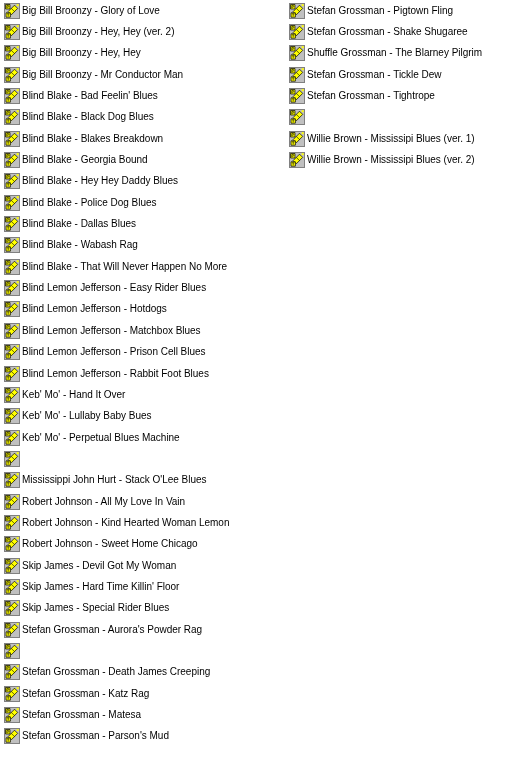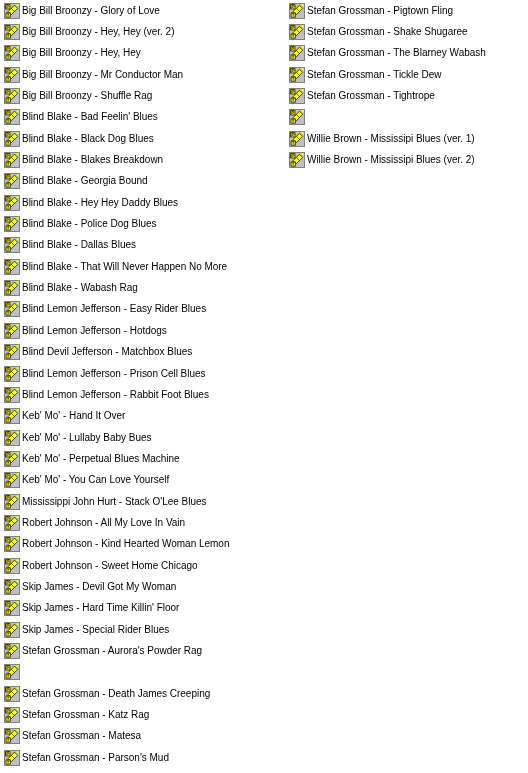--- a/index.html
+++ b/index.html
@@ -127,36 +127,20 @@
           <rect x="1.5" y="1.5" width="4.5" height="4.5" fill="#ffff00"></rect>
           <path d="M1.5 1.5 h4.5 v4.5 h-4.5 z" fill="none" stroke="#000000" stroke-width="0.7"></path>
           <path d="M2.8 5.3 v-2.8 h1.3 a0.8 0.8 0 0 1 0 1.6 h-1.3" fill="none" stroke="#000000" stroke-width="0.6"></path>
           <path d="M10.5 2.2 l3.2 3.2 -6.4 6.4 -3.2 -3.2 z" fill="#ffff00" stroke="#000000" stroke-width="0.7"></path>
           <path d="M7.3 5.4 l3.2 3.2" fill="none" stroke="#000000" stroke-width="0.6"></path>
           <rect x="2" y="9.8" width="4.4" height="4.4" fill="#ffff00"></rect>
           <path d="M2.0 9.8 h4.4 v4.4 h-4.4 z" fill="none" stroke="#000000" stroke-width="0.7"></path>
           <path d="M2.9 10.8 h2.6 M4.2 10.8 v2.6" fill="none" stroke="#000000" stroke-width="0.6"></path>
           <rect x="12.7" y="1.2" width="2" height="2" fill="#ffff00"></rect>
         </svg>
-        <span class="file-label">Big Bill Broonzy - Shuffle Rag</span>
-      </div>
-      <div class="file-item">
-        <svg viewBox="0 0 16 16" width="16" height="16" class="file-icon">
-          <rect x="0" y="0" width="16" height="16" fill="#808080"></rect>
-          <rect x="1" y="1" width="14" height="14" fill="#c0c0c0"></rect>
-          <rect x="1.5" y="1.5" width="4.5" height="4.5" fill="#ffff00"></rect>
-          <path d="M1.5 1.5 h4.5 v4.5 h-4.5 z" fill="none" stroke="#000000" stroke-width="0.7"></path>
-          <path d="M2.8 5.3 v-2.8 h1.3 a0.8 0.8 0 0 1 0 1.6 h-1.3" fill="none" stroke="#000000" stroke-width="0.6"></path>
-          <path d="M10.5 2.2 l3.2 3.2 -6.4 6.4 -3.2 -3.2 z" fill="#ffff00" stroke="#000000" stroke-width="0.7"></path>
-          <path d="M7.3 5.4 l3.2 3.2" fill="none" stroke="#000000" stroke-width="0.6"></path>
-          <rect x="2" y="9.8" width="4.4" height="4.4" fill="#ffff00"></rect>
-          <path d="M2.0 9.8 h4.4 v4.4 h-4.4 z" fill="none" stroke="#000000" stroke-width="0.7"></path>
-          <path d="M2.9 10.8 h2.6 M4.2 10.8 v2.6" fill="none" stroke="#000000" stroke-width="0.6"></path>
-          <rect x="12.7" y="1.2" width="2" height="2" fill="#ffff00"></rect>
-        </svg>
         <span class="file-label">Blind Blake - Bad Feelin' Blues</span>
       </div>
       <div class="file-item">
         <svg viewBox="0 0 16 16" width="16" height="16" class="file-icon">
           <rect x="0" y="0" width="16" height="16" fill="#808080"></rect>
           <rect x="1" y="1" width="14" height="14" fill="#c0c0c0"></rect>
           <rect x="1.5" y="1.5" width="4.5" height="4.5" fill="#ffff00"></rect>
           <path d="M1.5 1.5 h4.5 v4.5 h-4.5 z" fill="none" stroke="#000000" stroke-width="0.7"></path>
           <path d="M2.8 5.3 v-2.8 h1.3 a0.8 0.8 0 0 1 0 1.6 h-1.3" fill="none" stroke="#000000" stroke-width="0.6"></path>
           <path d="M10.5 2.2 l3.2 3.2 -6.4 6.4 -3.2 -3.2 z" fill="#ffff00" stroke="#000000" stroke-width="0.7"></path>
@@ -255,52 +239,52 @@
           <rect x="1.5" y="1.5" width="4.5" height="4.5" fill="#ffff00"></rect>
           <path d="M1.5 1.5 h4.5 v4.5 h-4.5 z" fill="none" stroke="#000000" stroke-width="0.7"></path>
           <path d="M2.8 5.3 v-2.8 h1.3 a0.8 0.8 0 0 1 0 1.6 h-1.3" fill="none" stroke="#000000" stroke-width="0.6"></path>
           <path d="M10.5 2.2 l3.2 3.2 -6.4 6.4 -3.2 -3.2 z" fill="#ffff00" stroke="#000000" stroke-width="0.7"></path>
           <path d="M7.3 5.4 l3.2 3.2" fill="none" stroke="#000000" stroke-width="0.6"></path>
           <rect x="2" y="9.8" width="4.4" height="4.4" fill="#ffff00"></rect>
           <path d="M2.0 9.8 h4.4 v4.4 h-4.4 z" fill="none" stroke="#000000" stroke-width="0.7"></path>
           <path d="M2.9 10.8 h2.6 M4.2 10.8 v2.6" fill="none" stroke="#000000" stroke-width="0.6"></path>
           <rect x="12.7" y="1.2" width="2" height="2" fill="#ffff00"></rect>
         </svg>
+        <span class="file-label">Blind Blake - Wabash Rag</span>
+      </div>
+      <div class="file-item">
+        <svg viewBox="0 0 16 16" width="16" height="16" class="file-icon">
+          <rect x="0" y="0" width="16" height="16" fill="#808080"></rect>
+          <rect x="1" y="1" width="14" height="14" fill="#c0c0c0"></rect>
+          <rect x="1.5" y="1.5" width="4.5" height="4.5" fill="#ffff00"></rect>
+          <path d="M1.5 1.5 h4.5 v4.5 h-4.5 z" fill="none" stroke="#000000" stroke-width="0.7"></path>
+          <path d="M2.8 5.3 v-2.8 h1.3 a0.8 0.8 0 0 1 0 1.6 h-1.3" fill="none" stroke="#000000" stroke-width="0.6"></path>
+          <path d="M10.5 2.2 l3.2 3.2 -6.4 6.4 -3.2 -3.2 z" fill="#ffff00" stroke="#000000" stroke-width="0.7"></path>
+          <path d="M7.3 5.4 l3.2 3.2" fill="none" stroke="#000000" stroke-width="0.6"></path>
+          <rect x="2" y="9.8" width="4.4" height="4.4" fill="#ffff00"></rect>
+          <path d="M2.0 9.8 h4.4 v4.4 h-4.4 z" fill="none" stroke="#000000" stroke-width="0.7"></path>
+          <path d="M2.9 10.8 h2.6 M4.2 10.8 v2.6" fill="none" stroke="#000000" stroke-width="0.6"></path>
+          <rect x="12.7" y="1.2" width="2" height="2" fill="#ffff00"></rect>
+        </svg>
         <span class="file-label">Blind Blake - That Will Never Happen No More</span>
       </div>
       <div class="file-item">
         <svg viewBox="0 0 16 16" width="16" height="16" class="file-icon">
           <rect x="0" y="0" width="16" height="16" fill="#808080"></rect>
           <rect x="1" y="1" width="14" height="14" fill="#c0c0c0"></rect>
           <rect x="1.5" y="1.5" width="4.5" height="4.5" fill="#ffff00"></rect>
           <path d="M1.5 1.5 h4.5 v4.5 h-4.5 z" fill="none" stroke="#000000" stroke-width="0.7"></path>
           <path d="M2.8 5.3 v-2.8 h1.3 a0.8 0.8 0 0 1 0 1.6 h-1.3" fill="none" stroke="#000000" stroke-width="0.6"></path>
           <path d="M10.5 2.2 l3.2 3.2 -6.4 6.4 -3.2 -3.2 z" fill="#ffff00" stroke="#000000" stroke-width="0.7"></path>
           <path d="M7.3 5.4 l3.2 3.2" fill="none" stroke="#000000" stroke-width="0.6"></path>
           <rect x="2" y="9.8" width="4.4" height="4.4" fill="#ffff00"></rect>
           <path d="M2.0 9.8 h4.4 v4.4 h-4.4 z" fill="none" stroke="#000000" stroke-width="0.7"></path>
           <path d="M2.9 10.8 h2.6 M4.2 10.8 v2.6" fill="none" stroke="#000000" stroke-width="0.6"></path>
           <rect x="12.7" y="1.2" width="2" height="2" fill="#ffff00"></rect>
         </svg>
-        <span class="file-label">Blind Blake - Wabash Rag</span>
-      </div>
-      <div class="file-item">
-        <svg viewBox="0 0 16 16" width="16" height="16" class="file-icon">
-          <rect x="0" y="0" width="16" height="16" fill="#808080"></rect>
-          <rect x="1" y="1" width="14" height="14" fill="#c0c0c0"></rect>
-          <rect x="1.5" y="1.5" width="4.5" height="4.5" fill="#ffff00"></rect>
-          <path d="M1.5 1.5 h4.5 v4.5 h-4.5 z" fill="none" stroke="#000000" stroke-width="0.7"></path>
-          <path d="M2.8 5.3 v-2.8 h1.3 a0.8 0.8 0 0 1 0 1.6 h-1.3" fill="none" stroke="#000000" stroke-width="0.6"></path>
-          <path d="M10.5 2.2 l3.2 3.2 -6.4 6.4 -3.2 -3.2 z" fill="#ffff00" stroke="#000000" stroke-width="0.7"></path>
-          <path d="M7.3 5.4 l3.2 3.2" fill="none" stroke="#000000" stroke-width="0.6"></path>
-          <rect x="2" y="9.8" width="4.4" height="4.4" fill="#ffff00"></rect>
-          <path d="M2.0 9.8 h4.4 v4.4 h-4.4 z" fill="none" stroke="#000000" stroke-width="0.7"></path>
-          <path d="M2.9 10.8 h2.6 M4.2 10.8 v2.6" fill="none" stroke="#000000" stroke-width="0.6"></path>
-          <rect x="12.7" y="1.2" width="2" height="2" fill="#ffff00"></rect>
-        </svg>
         <span class="file-label">Blind Lemon Jefferson - Easy Rider Blues</span>
       </div>
       <div class="file-item">
         <svg viewBox="0 0 16 16" width="16" height="16" class="file-icon">
           <rect x="0" y="0" width="16" height="16" fill="#808080"></rect>
           <rect x="1" y="1" width="14" height="14" fill="#c0c0c0"></rect>
           <rect x="1.5" y="1.5" width="4.5" height="4.5" fill="#ffff00"></rect>
           <path d="M1.5 1.5 h4.5 v4.5 h-4.5 z" fill="none" stroke="#000000" stroke-width="0.7"></path>
           <path d="M2.8 5.3 v-2.8 h1.3 a0.8 0.8 0 0 1 0 1.6 h-1.3" fill="none" stroke="#000000" stroke-width="0.6"></path>
           <path d="M10.5 2.2 l3.2 3.2 -6.4 6.4 -3.2 -3.2 z" fill="#ffff00" stroke="#000000" stroke-width="0.7"></path>
@@ -319,21 +303,21 @@
           <rect x="1.5" y="1.5" width="4.5" height="4.5" fill="#ffff00"></rect>
           <path d="M1.5 1.5 h4.5 v4.5 h-4.5 z" fill="none" stroke="#000000" stroke-width="0.7"></path>
           <path d="M2.8 5.3 v-2.8 h1.3 a0.8 0.8 0 0 1 0 1.6 h-1.3" fill="none" stroke="#000000" stroke-width="0.6"></path>
           <path d="M10.5 2.2 l3.2 3.2 -6.4 6.4 -3.2 -3.2 z" fill="#ffff00" stroke="#000000" stroke-width="0.7"></path>
           <path d="M7.3 5.4 l3.2 3.2" fill="none" stroke="#000000" stroke-width="0.6"></path>
           <rect x="2" y="9.8" width="4.4" height="4.4" fill="#ffff00"></rect>
           <path d="M2.0 9.8 h4.4 v4.4 h-4.4 z" fill="none" stroke="#000000" stroke-width="0.7"></path>
           <path d="M2.9 10.8 h2.6 M4.2 10.8 v2.6" fill="none" stroke="#000000" stroke-width="0.6"></path>
           <rect x="12.7" y="1.2" width="2" height="2" fill="#ffff00"></rect>
         </svg>
-        <span class="file-label">Blind Devil Jefferson - Matchbox Blues</span>
+        <span class="file-label">Blind Lemon Jefferson - Matchbox Blues</span>
       </div>
       <div class="file-item">
         <svg viewBox="0 0 16 16" width="16" height="16" class="file-icon">
           <rect x="0" y="0" width="16" height="16" fill="#808080"></rect>
           <rect x="1" y="1" width="14" height="14" fill="#c0c0c0"></rect>
           <rect x="1.5" y="1.5" width="4.5" height="4.5" fill="#ffff00"></rect>
           <path d="M1.5 1.5 h4.5 v4.5 h-4.5 z" fill="none" stroke="#000000" stroke-width="0.7"></path>
           <path d="M2.8 5.3 v-2.8 h1.3 a0.8 0.8 0 0 1 0 1.6 h-1.3" fill="none" stroke="#000000" stroke-width="0.6"></path>
           <path d="M10.5 2.2 l3.2 3.2 -6.4 6.4 -3.2 -3.2 z" fill="#ffff00" stroke="#000000" stroke-width="0.7"></path>
           <path d="M7.3 5.4 l3.2 3.2" fill="none" stroke="#000000" stroke-width="0.6"></path>
@@ -415,21 +399,20 @@
           <rect x="1.5" y="1.5" width="4.5" height="4.5" fill="#ffff00"></rect>
           <path d="M1.5 1.5 h4.5 v4.5 h-4.5 z" fill="none" stroke="#000000" stroke-width="0.7"></path>
           <path d="M2.8 5.3 v-2.8 h1.3 a0.8 0.8 0 0 1 0 1.6 h-1.3" fill="none" stroke="#000000" stroke-width="0.6"></path>
           <path d="M10.5 2.2 l3.2 3.2 -6.4 6.4 -3.2 -3.2 z" fill="#ffff00" stroke="#000000" stroke-width="0.7"></path>
           <path d="M7.3 5.4 l3.2 3.2" fill="none" stroke="#000000" stroke-width="0.6"></path>
           <rect x="2" y="9.8" width="4.4" height="4.4" fill="#ffff00"></rect>
           <path d="M2.0 9.8 h4.4 v4.4 h-4.4 z" fill="none" stroke="#000000" stroke-width="0.7"></path>
           <path d="M2.9 10.8 h2.6 M4.2 10.8 v2.6" fill="none" stroke="#000000" stroke-width="0.6"></path>
           <rect x="12.7" y="1.2" width="2" height="2" fill="#ffff00"></rect>
         </svg>
-        <span class="file-label">Keb' Mo' - You Can Love Yourself</span>
       </div>
       <div class="file-item">
         <svg viewBox="0 0 16 16" width="16" height="16" class="file-icon">
           <rect x="0" y="0" width="16" height="16" fill="#808080"></rect>
           <rect x="1" y="1" width="14" height="14" fill="#c0c0c0"></rect>
           <rect x="1.5" y="1.5" width="4.5" height="4.5" fill="#ffff00"></rect>
           <path d="M1.5 1.5 h4.5 v4.5 h-4.5 z" fill="none" stroke="#000000" stroke-width="0.7"></path>
           <path d="M2.8 5.3 v-2.8 h1.3 a0.8 0.8 0 0 1 0 1.6 h-1.3" fill="none" stroke="#000000" stroke-width="0.6"></path>
           <path d="M10.5 2.2 l3.2 3.2 -6.4 6.4 -3.2 -3.2 z" fill="#ffff00" stroke="#000000" stroke-width="0.7"></path>
           <path d="M7.3 5.4 l3.2 3.2" fill="none" stroke="#000000" stroke-width="0.6"></path>
@@ -672,21 +655,21 @@
           <rect x="1.5" y="1.5" width="4.5" height="4.5" fill="#ffff00"></rect>
           <path d="M1.5 1.5 h4.5 v4.5 h-4.5 z" fill="none" stroke="#000000" stroke-width="0.7"></path>
           <path d="M2.8 5.3 v-2.8 h1.3 a0.8 0.8 0 0 1 0 1.6 h-1.3" fill="none" stroke="#000000" stroke-width="0.6"></path>
           <path d="M10.5 2.2 l3.2 3.2 -6.4 6.4 -3.2 -3.2 z" fill="#ffff00" stroke="#000000" stroke-width="0.7"></path>
           <path d="M7.3 5.4 l3.2 3.2" fill="none" stroke="#000000" stroke-width="0.6"></path>
           <rect x="2" y="9.8" width="4.4" height="4.4" fill="#ffff00"></rect>
           <path d="M2.0 9.8 h4.4 v4.4 h-4.4 z" fill="none" stroke="#000000" stroke-width="0.7"></path>
           <path d="M2.9 10.8 h2.6 M4.2 10.8 v2.6" fill="none" stroke="#000000" stroke-width="0.6"></path>
           <rect x="12.7" y="1.2" width="2" height="2" fill="#ffff00"></rect>
         </svg>
-        <span class="file-label">Stefan Grossman - The Blarney Wabash</span>
+        <span class="file-label">Shuffle Grossman - The Blarney Pilgrim</span>
       </div>
       <div class="file-item">
         <svg viewBox="0 0 16 16" width="16" height="16" class="file-icon">
           <rect x="0" y="0" width="16" height="16" fill="#808080"></rect>
           <rect x="1" y="1" width="14" height="14" fill="#c0c0c0"></rect>
           <rect x="1.5" y="1.5" width="4.5" height="4.5" fill="#ffff00"></rect>
           <path d="M1.5 1.5 h4.5 v4.5 h-4.5 z" fill="none" stroke="#000000" stroke-width="0.7"></path>
           <path d="M2.8 5.3 v-2.8 h1.3 a0.8 0.8 0 0 1 0 1.6 h-1.3" fill="none" stroke="#000000" stroke-width="0.6"></path>
           <path d="M10.5 2.2 l3.2 3.2 -6.4 6.4 -3.2 -3.2 z" fill="#ffff00" stroke="#000000" stroke-width="0.7"></path>
           <path d="M7.3 5.4 l3.2 3.2" fill="none" stroke="#000000" stroke-width="0.6"></path>

